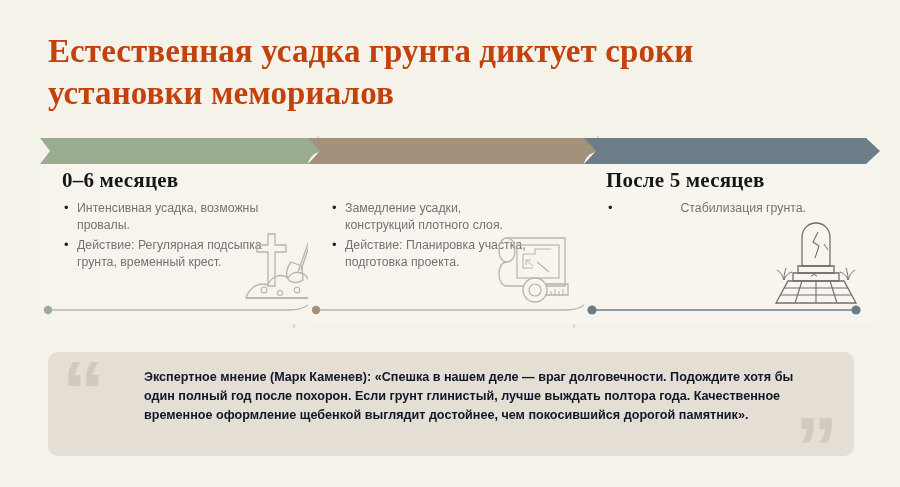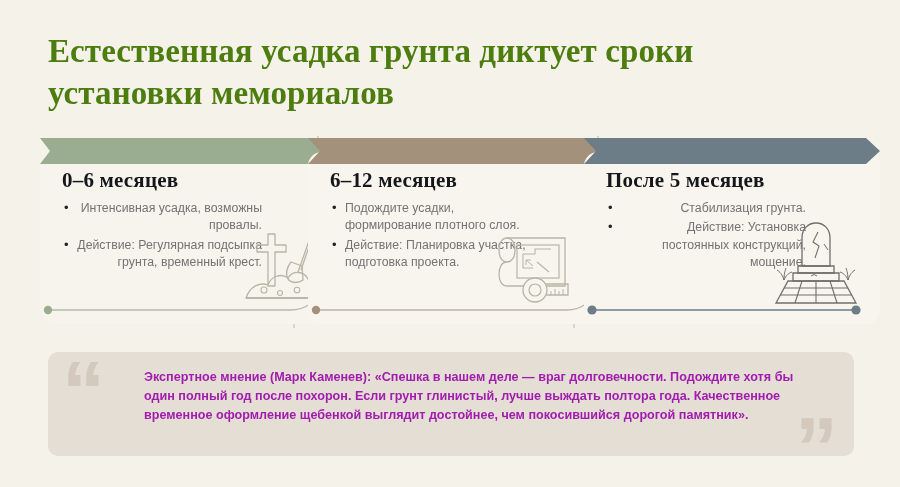--- a/index.html
+++ b/index.html
@@ -24,38 +24,38 @@
   
   .title {
     position: absolute;
     left: 48px;
     top: 30px;
     width: 700px;
     font-family: "Liberation Serif", "DejaVu Serif", serif;
     font-size: 33px;
     line-height: 1.28;
     font-weight: 700;
-    color: #4d7c0f;
+    color: #c2410c;
     letter-spacing: 0.1px;
   }
 
   
   .cards {
     position: absolute;
     left: 0;
     top: 132px;
     width: 900px;
     height: 192px;
   }
   .card {
     position: absolute;
     top: 0;
     height: 192px;
   }
-  .card-1 { left: 40px;  width: 292px; text-align: right; }
+  .card-1 { left: 40px;  width: 292px; }
   .card-2 { left: 308px; width: 300px; }
   .card-3 { left: 584px; width: 296px; }
 
   
   .card-frame {
     position: absolute;
     left: 0;
     right: 0;
     top: 20px;
     bottom: 0;
@@ -158,21 +158,21 @@
   .quote-open  { left: 14px;  top: -4px; }
   .quote-close { right: 16px; bottom: -34px; }
   .quote-text {
     position: absolute;
     left: 96px;
     top: 16px;
     width: 672px;
     font-size: 12.6px;
     line-height: 1.52;
     font-weight: 700;
-    color: #a21caf;
+    color: #0f172a;
   }
 </style>
 </head>
 <body>
 
 <div id="infographic">
 
   <div class="title">Естественная усадка грунта диктует сроки установки мемориалов</div>
 
   <svg class="deco" style="left:272px; top:132px;" width="70" height="200" viewBox="0 0 70 200" fill="none">
@@ -234,24 +234,23 @@
 
     <div class="card card-2">
       <div class="card-frame"></div>
 
       <div class="banner">
         <svg class="shape" viewBox="0 0 300 26" preserveAspectRatio="none">
           <polygon points="0,0 286,0 300,13 286,26 0,26 12,13" fill="#a3917c"></polygon>
         </svg>
       </div>
 
-      <div class="card-head">6–12 месяцев</div>
 
       <ul class="bullets">
-        <li>Подождите усадки, формирование плотного слоя.</li>
+        <li>Замедление усадки, конструкций плотного слоя.</li>
         <li>Действие: Планировка участка, подготовка проекта.</li>
       </ul>
 
       <svg class="deco" style="left:185px; top:100px;" width="96" height="76" viewBox="0 0 96 76" fill="none">
         <path d="M14 6 c-5 0 -8 5 -8 12 c0 7 3 12 8 12 c5 0 8 -5 8 -12 c0 -7 -3 -12 -8 -12 z" stroke="#b9b4a5" stroke-width="1.3" fill="none"></path>
         <path d="M14 6 h58 v48 h-58" stroke="#b9b4a5" stroke-width="1.3" fill="none"></path>
         <path d="M14 30 c-5 0 -8 5 -8 12 c0 7 3 12 8 12" stroke="#b9b4a5" stroke-width="1.3" fill="none"></path>
         <rect x="24" y="13" width="42" height="33" stroke="#b9b4a5" stroke-width="1.2" fill="none"></rect>
         <path d="M30 22 h12 v-5 h16 M30 22 v14 h10 M44 30 l12 10" stroke="#b9b4a5" stroke-width="1.1" fill="none"></path>
         <path d="M40 34 l-7 -6 M33 28 l0 5 M33 28 l5 0" stroke="#b9b4a5" stroke-width="1"></path>
@@ -273,21 +272,20 @@
       <div class="banner">
         <svg class="shape" viewBox="0 0 296 26" preserveAspectRatio="none">
           <polygon points="0,0 282,0 296,13 282,26 0,26 12,13" fill="#6d7d88"></polygon>
         </svg>
       </div>
 
       <div class="card-head">После 5 месяцев</div>
 
       <ul class="bullets">
         <li>Стабилизация грунта.</li>
-        <li>Действие: Установка постоянных конструкций, мощение.</li>
       </ul>
 
       <svg class="deco" style="left:182px; top:86px;" width="100" height="88" viewBox="0 0 100 88" fill="none">
         <path d="M36 48 V20 c0 -9 6 -15 14 -15 c8 0 14 6 14 15 v28 z" stroke="#6f6f6f" stroke-width="1.3" fill="none"></path>
         <path d="M52 14 l-5 10 l6 4 l-4 12" stroke="#6f6f6f" stroke-width="1.1" fill="none"></path>
         <path d="M58 26 l4 6" stroke="#6f6f6f" stroke-width="1"></path>
         <path d="M32 48 h36 v7 h-36 z" stroke="#6f6f6f" stroke-width="1.3" fill="none"></path>
         <path d="M27 55 h46 v8 h-46 z" stroke="#6f6f6f" stroke-width="1.3" fill="none"></path>
         <path d="M45 58 q3 -3 6 0" stroke="#6f6f6f" stroke-width="1"></path>
         <path d="M22 63 h56 l12 22 h-80 z" stroke="#6f6f6f" stroke-width="1.3" fill="none"></path>

